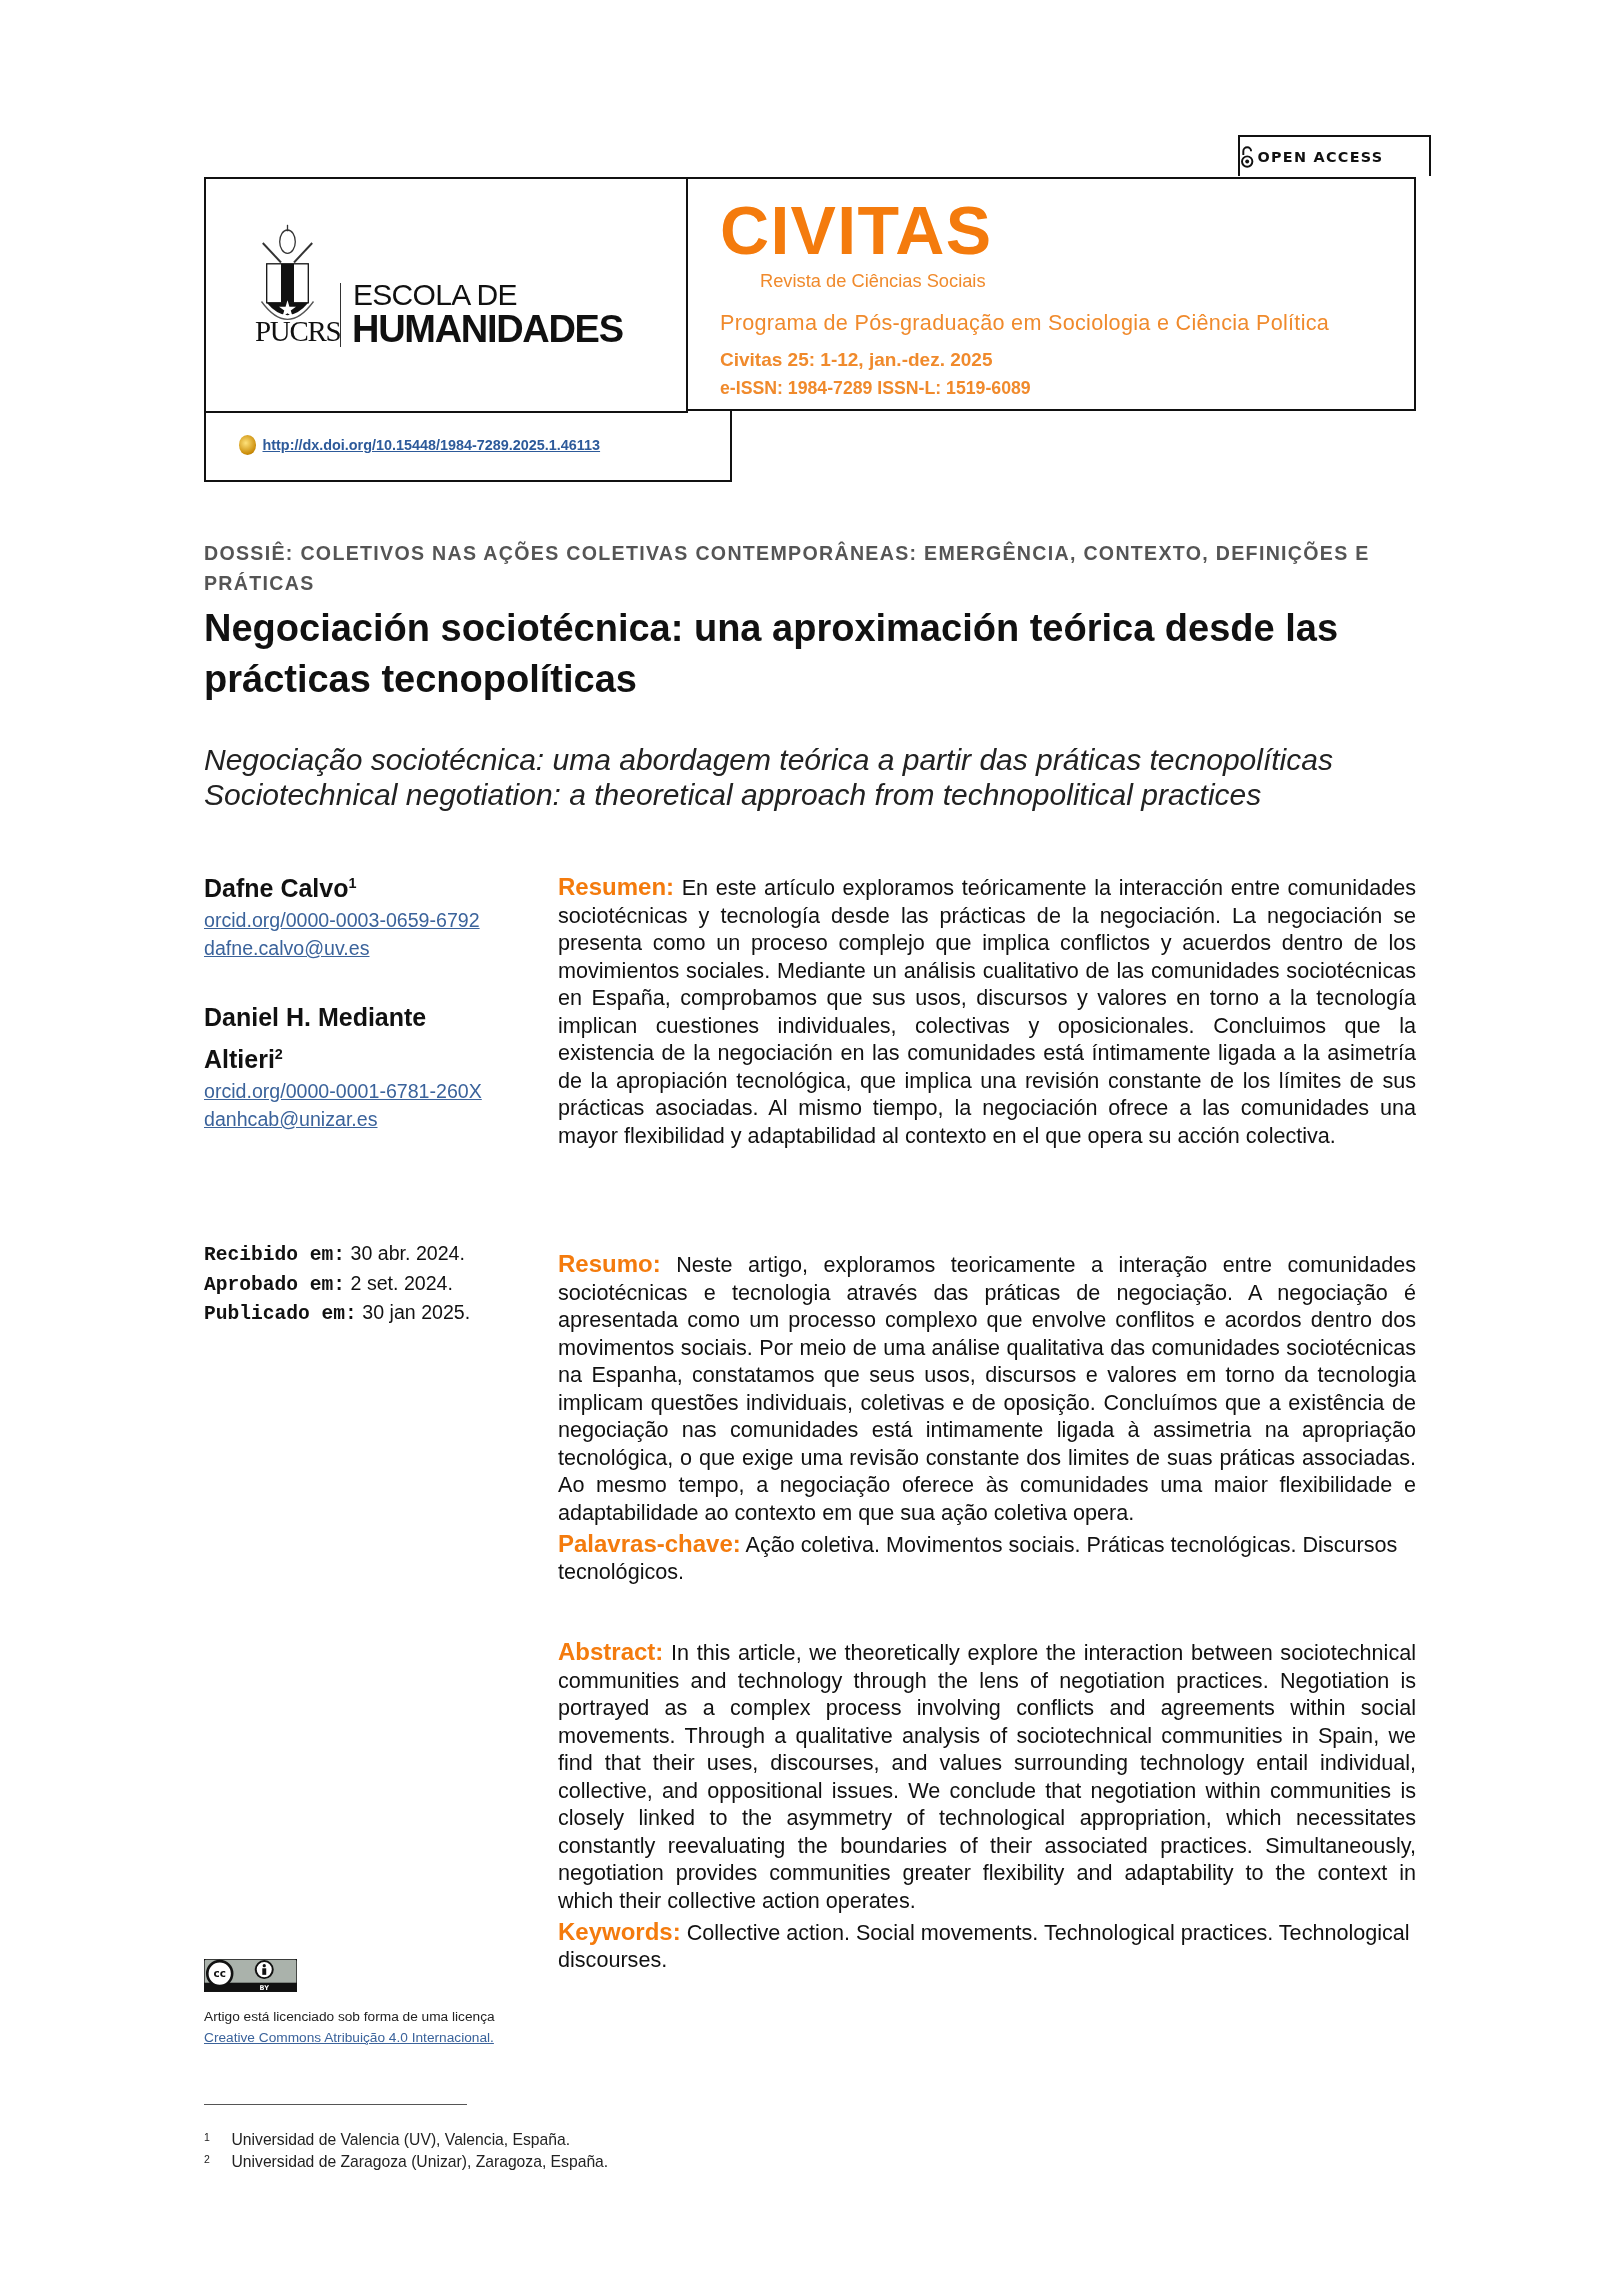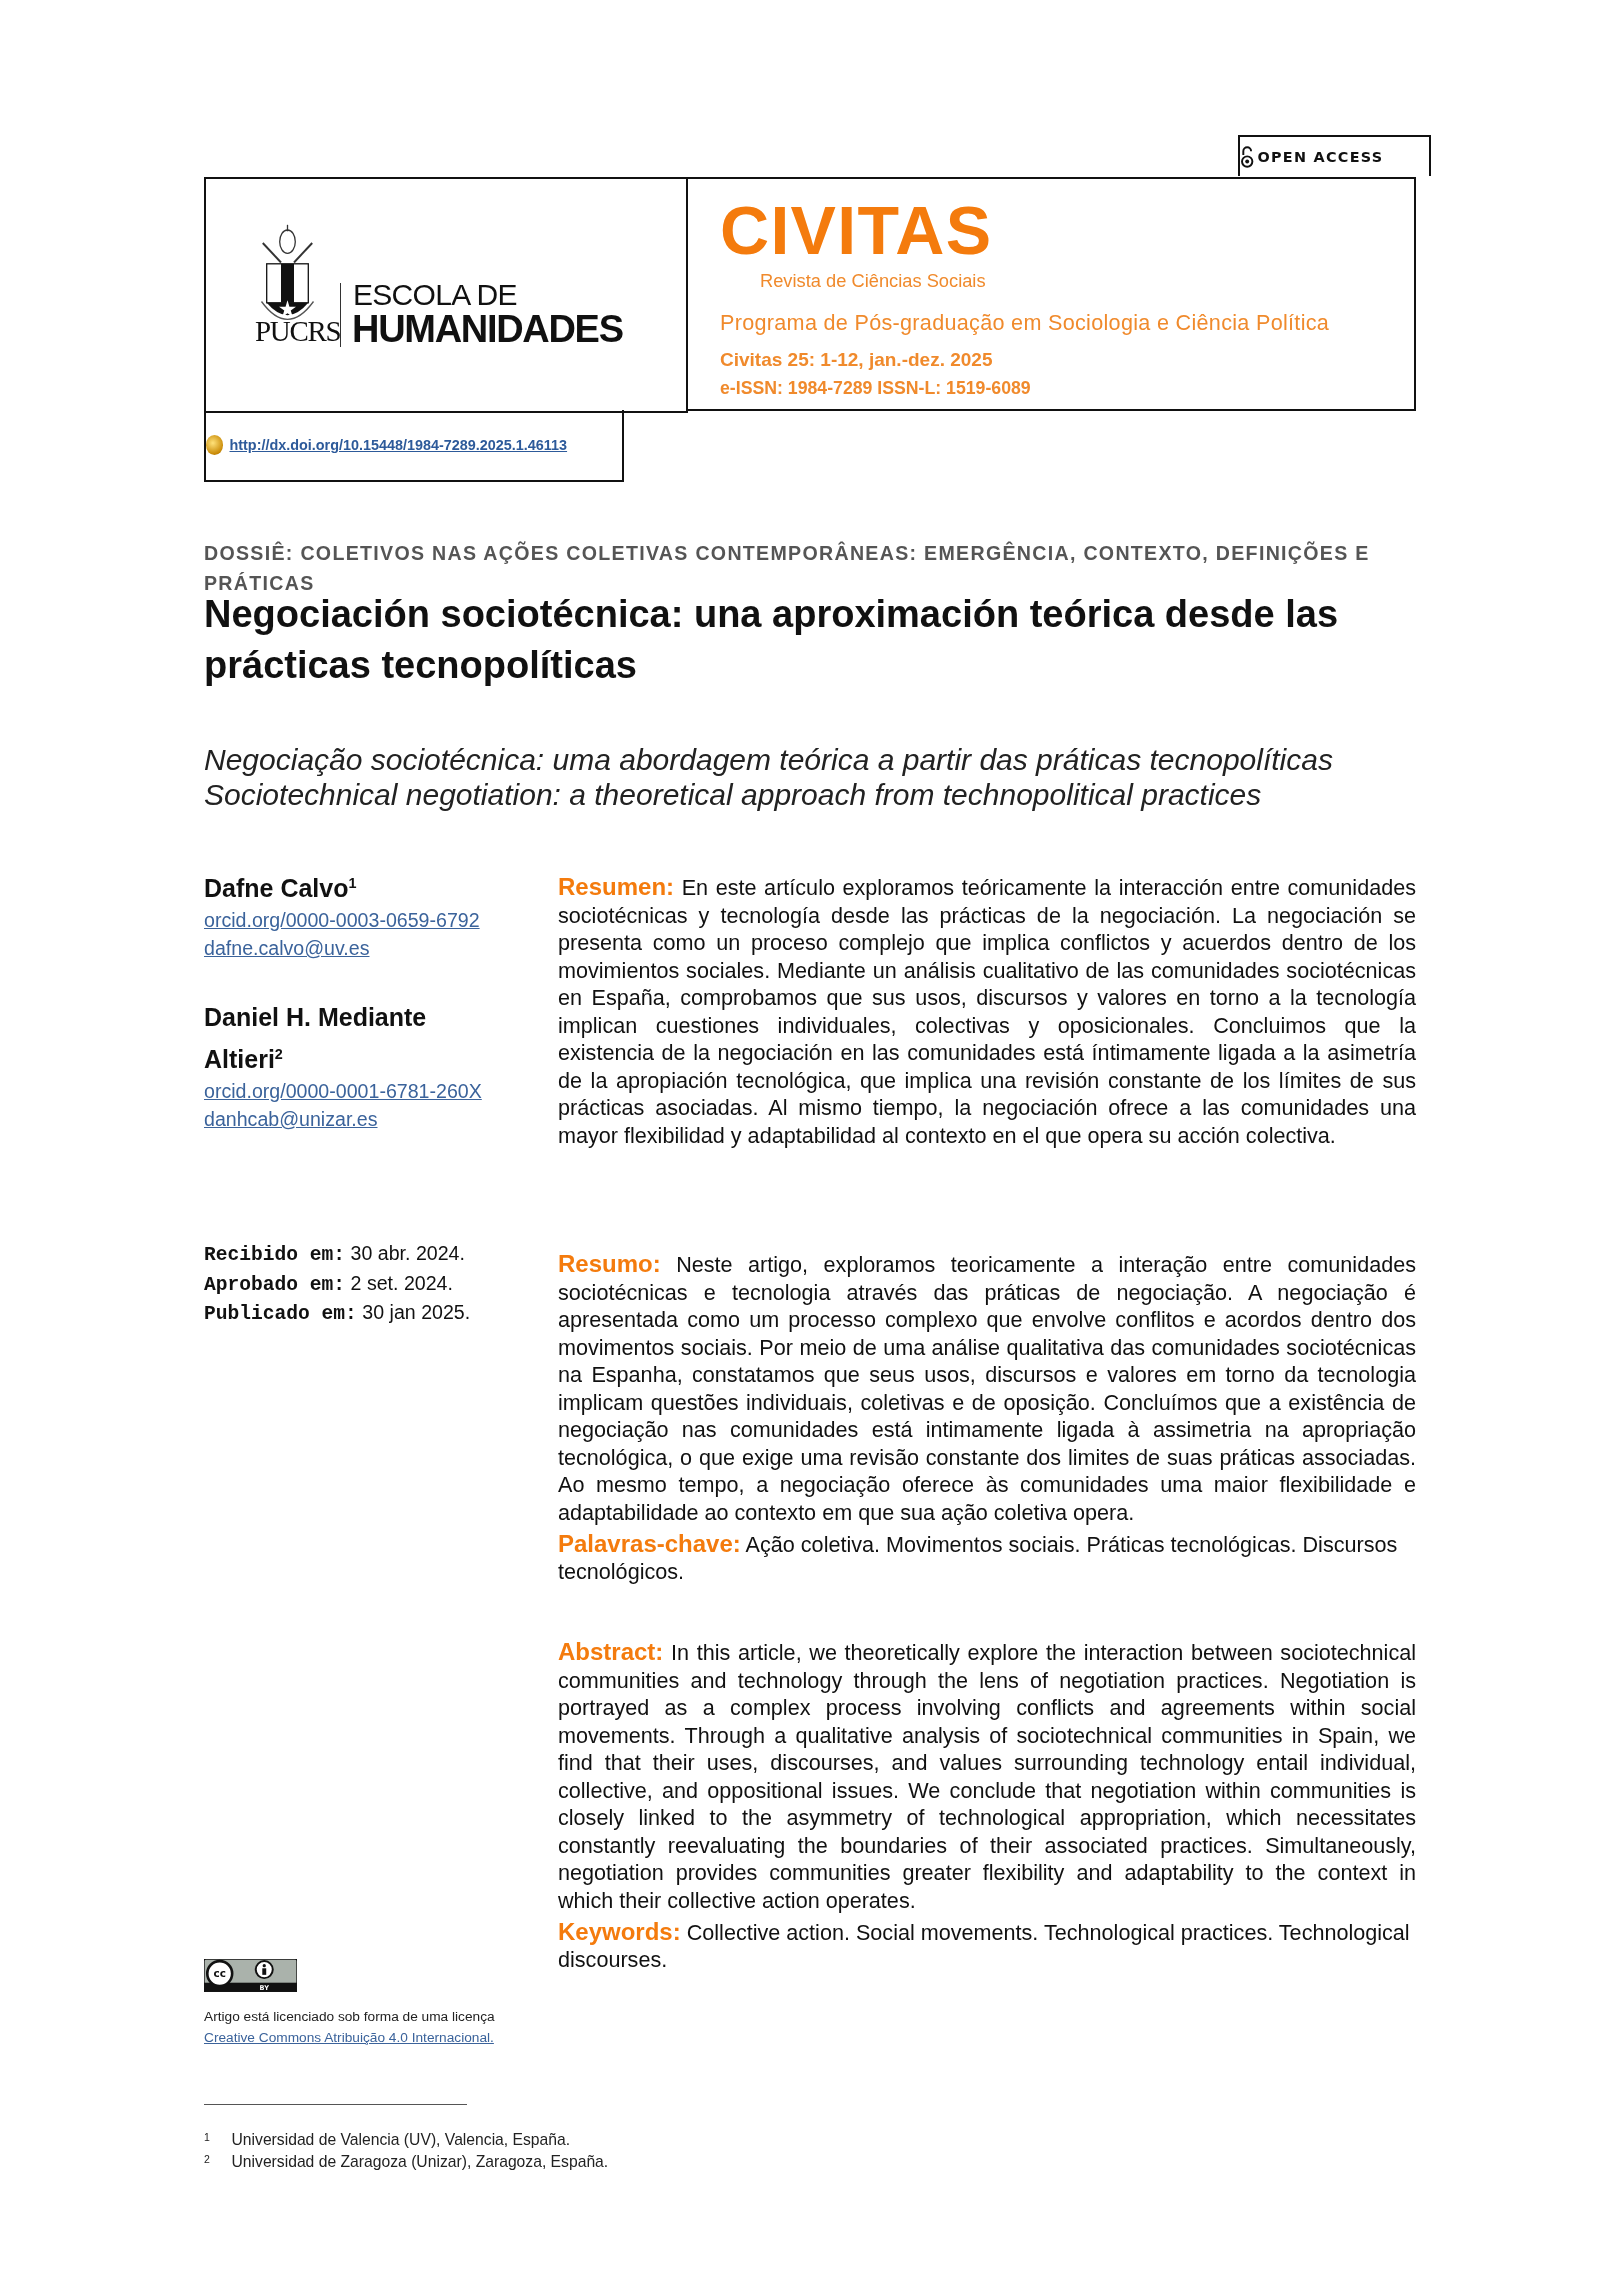--- a/index.html
+++ b/index.html
@@ -11,43 +11,43 @@
   .oa-box { left: 1238px; top: 135px; width: 193px; height: 41px;
             border: 2.6px solid #111; border-bottom: none; box-sizing: border-box;
             display: flex; align-items: center; justify-content: flex-start; gap: 3px; }
   .oa-label { font-family: "DejaVu Sans", sans-serif; font-weight: bold; font-size: 14.4px; letter-spacing: 1.3px; color: #111; }
   .oa-icon { width: 14.4px; height: 22px; }
 
   .hdr-left { left: 204px; top: 177px; width: 484px; height: 236px;
               border: 2.6px solid #111; box-sizing: border-box; }
   .hdr-right { left: 686px; top: 177px; width: 730px; height: 234px;
                border: 2.6px solid #111; border-left: none; box-sizing: border-box; }
-  .doi-box { left: 204px; top: 410px; width: 420px; height: 72px;
+  .doi-box { left: 204px; top: 410px; width: 528px; height: 72px;
              border: 2.6px solid #111; border-top: none; box-sizing: border-box;
-             display: flex; align-items: center; gap: 6.5px; }
+             display: flex; align-items: center; padding-left: 33px; gap: 6.5px; }
 
   .crest { left: 255px; top: 223px; width: 65px; height: 118px; }
   .pucrs { left: 255px; top: 315px; font-family: "Liberation Serif", serif; font-size: 29px; letter-spacing: -1.3px; color: #111; }
   .vdiv { left: 340px; top: 283px; width: 1.3px; height: 64px; background: #333; }
   .escola1 { left: 353px; top: 278px; font-size: 30px; color: #111; letter-spacing: -0.7px; }
   .escola2 { left: 352px; top: 308px; font-size: 38px; font-weight: bold; color: #111; letter-spacing: -1.3px; }
 
   .civitas { left: 720px; top: 196px; font-size: 68px; font-weight: bold; color: #f47b0d; letter-spacing: 1.3px; line-height: 1; }
   .revista { left: 760px; top: 270px; font-size: 18.3px; color: #f08a2c; }
   .programa { left: 720px; top: 310px; font-size: 21.6px; color: #f08a2c; letter-spacing: 0.3px; }
   .issue { left: 720px; top: 349px; font-size: 19px; font-weight: bold; color: #f08a2c; }
   .issn { left: 720px; top: 378px; font-size: 17.7px; font-weight: bold; color: #f08a2c; }
 
   .doi-icon { width: 17px; height: 19.6px; border-radius: 50%;
               background: radial-gradient(circle at 40% 40%, #ffe27a, #c98a06 70%, #8a5a00); }
   .doi-link { font-size: 14.4px; font-weight: bold; color: #2d5a9a; text-decoration: underline; }
 
   
   .dossie { left: 204px; top: 538px; width: 1178px; font-size: 19.6px; font-weight: bold; color: #555; letter-spacing: 1.3px; line-height: 30px; }
-  .title { left: 204px; top: 589px; width: 1211px; font-size: 38px; font-weight: bold; color: #111; line-height: 51px; }
+  .title { left: 204px; top: 603px; width: 1211px; font-size: 38px; font-weight: bold; color: #111; line-height: 51px; }
   .subtitle-pt { left: 204px; top: 707px; font-size: 30px; font-style: italic; color: #222; font-weight: 300; margin-top: 36px; }
   .subtitle-en { left: 204px; top: 778px; font-size: 30px; font-style: italic; color: #222; }
 
   
   .author { font-size: 25px; font-weight: bold; color: #111; line-height: 37px; }
   .link { font-size: 19.6px; color: #3b639b; text-decoration: underline; line-height: 27.5px; }
   .dates { left: 204px; top: 1240px; font-size: 19.6px; line-height: 27.5px; color: #111; }
   .dates b { font-weight: bold; font-family: Liberation Mono, monospace; }
 
   .cc-badge { left: 204px; top: 1959px; width: 93px; height: 33px; }

